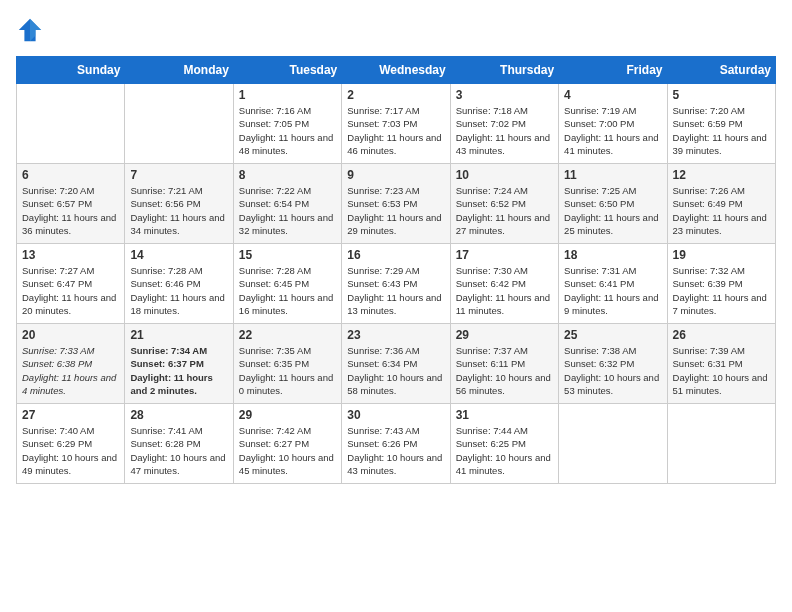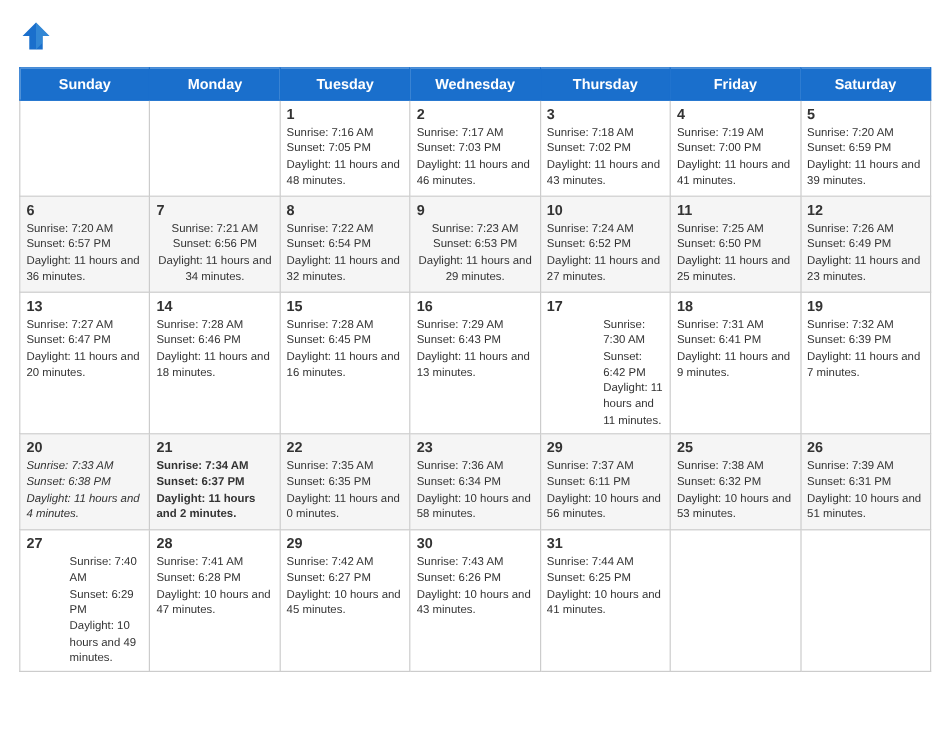--- a/index.html
+++ b/index.html
@@ -51,21 +51,21 @@
       width: 100%;
       border-collapse: collapse;
       table-layout: fixed;
     }
     thead tr th {
       background-color: #1a6fcc;
       color: #fff;
       font-size: 12px;
       font-weight: bold;
       padding: 6px 4px;
-      text-align: center;
+      text-align: right;
       border: 1px solid #1a6fcc;
     }
     tbody tr td {
       border: 1px solid #ccc;
       vertical-align: top;
       padding: 4px 5px;
       font-size: 10px;
       color: #333;
       height: 80px;
       background: #fff;
@@ -156,33 +156,33 @@
       </tr>
       <tr>
         <td>
           <span class="day-num">6</span>
           <div class="day-info" style="white-space: pre-line;">Sunrise: 7:20 AM
 Sunset: 6:57 PM
 Daylight: 11 hours and 36 minutes.</div>
         </td>
         <td>
           <span class="day-num">7</span>
-          <div class="day-info" style="white-space: pre-line; text-align: center;">Sunrise: 7:21 AM
+          <div class="day-info" style="white-space: pre-line;">Sunrise: 7:21 AM
 Sunset: 6:56 PM
 Daylight: 11 hours and 34 minutes.</div>
         </td>
         <td>
           <span class="day-num">8</span>
           <div class="day-info" style="white-space: pre-line;">Sunrise: 7:22 AM
 Sunset: 6:54 PM
 Daylight: 11 hours and 32 minutes.</div>
         </td>
         <td>
           <span class="day-num">9</span>
-          <div class="day-info" style="white-space: pre-line; text-align: center;">Sunrise: 7:23 AM
+          <div class="day-info" style="white-space: pre-line;">Sunrise: 7:23 AM
 Sunset: 6:53 PM
 Daylight: 11 hours and 29 minutes.</div>
         </td>
         <td>
           <span class="day-num">10</span>
           <div class="day-info" style="white-space: pre-line;">Sunrise: 7:24 AM
 Sunset: 6:52 PM
 Daylight: 11 hours and 27 minutes.</div>
         </td>
         <td>
@@ -218,21 +218,21 @@
 Daylight: 11 hours and 16 minutes.</div>
         </td>
         <td>
           <span class="day-num">16</span>
           <div class="day-info" style="white-space: pre-line;">Sunrise: 7:29 AM
 Sunset: 6:43 PM
 Daylight: 11 hours and 13 minutes.</div>
         </td>
         <td>
           <span class="day-num">17</span>
-          <div class="day-info" style="white-space: pre-line; margin-left: 47px;">Sunrise: 7:30 AM
+          <div class="day-info" style="white-space: pre-line;">Sunrise: 7:30 AM
 Sunset: 6:42 PM
 Daylight: 11 hours and 11 minutes.</div>
         </td>
         <td>
           <span class="day-num">18</span>
           <div class="day-info" style="white-space: pre-line;">Sunrise: 7:31 AM
 Sunset: 6:41 PM
 Daylight: 11 hours and 9 minutes.</div>
         </td>
         <td>
@@ -282,21 +282,21 @@
         <td>
           <span class="day-num">26</span>
           <div class="day-info" style="white-space: pre-line;">Sunrise: 7:39 AM
 Sunset: 6:31 PM
 Daylight: 10 hours and 51 minutes.</div>
         </td>
       </tr>
       <tr>
         <td>
           <span class="day-num">27</span>
-          <div class="day-info" style="white-space: pre-line; margin-left: 36px;">Sunrise: 7:40 AM
+          <div class="day-info" style="white-space: pre-line;">Sunrise: 7:40 AM
 Sunset: 6:29 PM
 Daylight: 10 hours and 49 minutes.</div>
         </td>
         <td>
           <span class="day-num">28</span>
           <div class="day-info" style="white-space: pre-line;">Sunrise: 7:41 AM
 Sunset: 6:28 PM
 Daylight: 10 hours and 47 minutes.</div>
         </td>
         <td>

